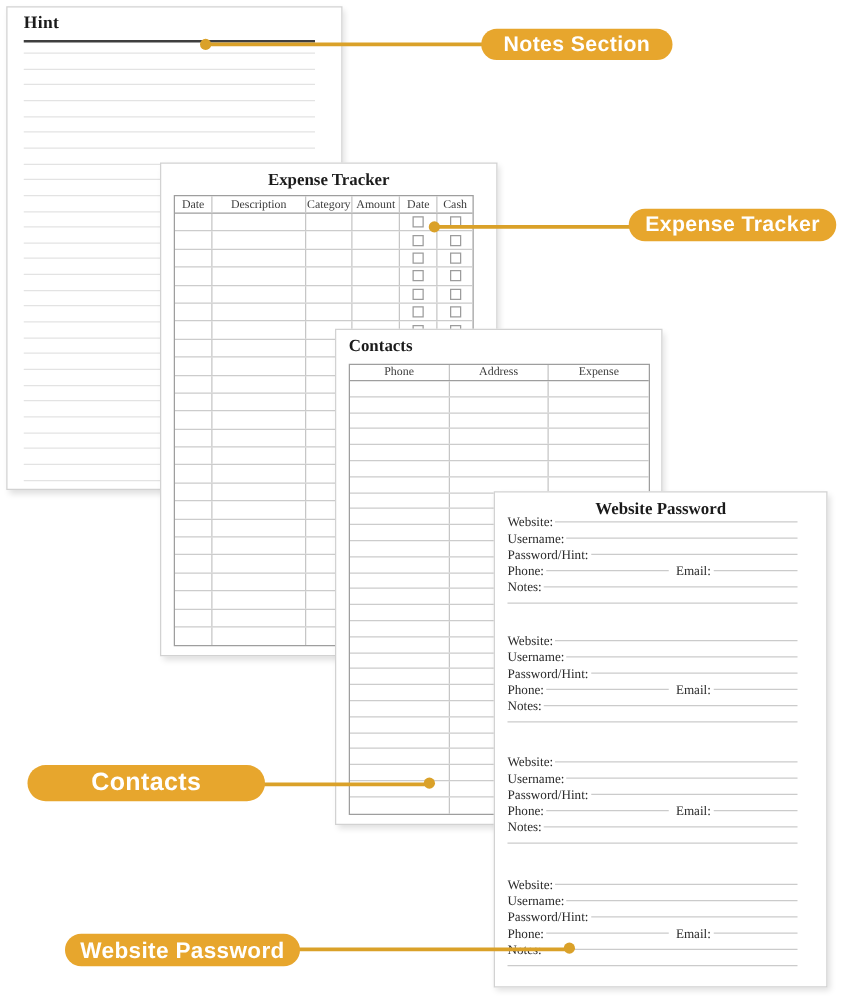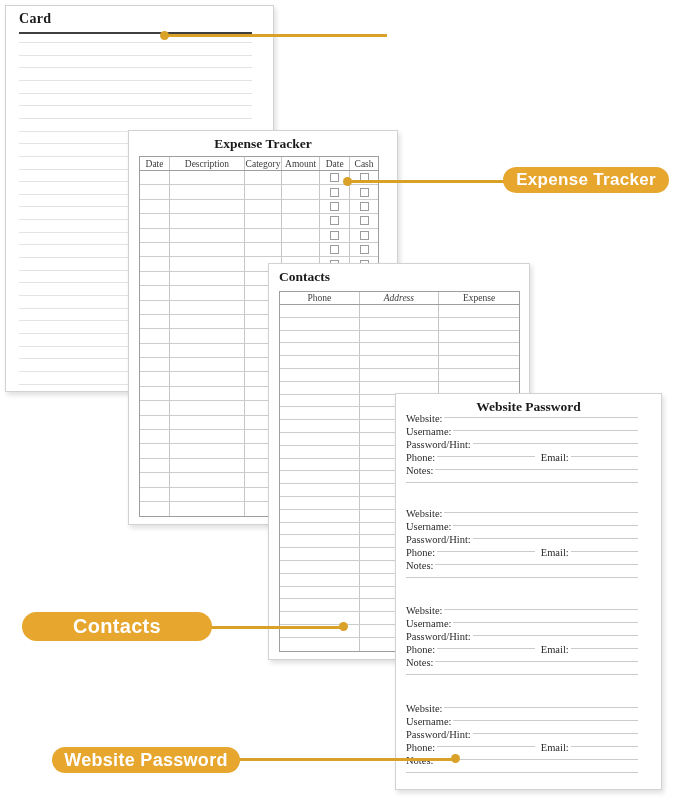--- a/index.html
+++ b/index.html
@@ -65,21 +65,21 @@
   #dot-contacts{left:339px;top:622px;}
   #conn-password{left:234px;top:758px;width:222px;}
   #dot-password{left:451px;top:754px;}
 </style>
 </head>
 <body>
 
 <div id="canvas">
 
   <div class="page" id="page-notes">
-    <div class="page-title" id="notes-title">Card</div>
+    <div class="page-title" id="notes-title">Hint</div>
     <div id="notes-underline"></div>
     <div id="notes-lines">
         <div class="ruled-line" style="top: 0px;"></div>
         <div class="ruled-line" style="top: 12.65px;"></div>
         <div class="ruled-line" style="top: 25.3px;"></div>
         <div class="ruled-line" style="top: 37.95px;"></div>
         <div class="ruled-line" style="top: 50.6px;"></div>
         <div class="ruled-line" style="top: 63.25px;"></div>
         <div class="ruled-line" style="top: 75.9px;"></div>
         <div class="ruled-line" style="top: 88.55px;"></div>
@@ -420,21 +420,21 @@
       </div>
   </div>
 
   <div class="page" id="page-contacts">
     <div class="page-title" id="contacts-title">Contacts</div>
     <div class="dtable" id="contacts-table">
         <div class="trow thead" style="height: 13px;">
           <div class="tcell" style="width: 33.3%;">
             <span class="th-text">Phone</span>
           </div>
-          <div class="tcell" style="width: 33.3%; font-style: italic;">
+          <div class="tcell" style="width: 33.3%;">
             <span class="th-text">Address</span>
           </div>
           <div class="tcell" style="width: 33.4%;">
             <span class="th-text">Expense</span>
           </div>
         </div>
         <div class="trow" style="height: 12.8px;">
           <div class="tcell" style="width: 33.3%;"></div>
           <div class="tcell" style="width: 33.3%;"></div>
           <div class="tcell" style="width: 33.4%;"></div>
@@ -688,17 +688,18 @@
 
   <div class="conn" id="conn-notes"></div>
   <div class="conn-dot" id="dot-notes"></div>
   <div class="conn" id="conn-expense"></div>
   <div class="conn-dot" id="dot-expense"></div>
   <div class="conn" id="conn-contacts"></div>
   <div class="conn-dot" id="dot-contacts"></div>
   <div class="conn" id="conn-password"></div>
   <div class="conn-dot" id="dot-password"></div>
 
+  <div class="pill" id="pill-notes">Notes Section</div>
   <div class="pill" id="pill-expense">Expense Tracker</div>
   <div class="pill" id="pill-contacts">Contacts</div>
   <div class="pill" id="pill-password">Website Password</div>
 
 </div>
 
 </body></html>

